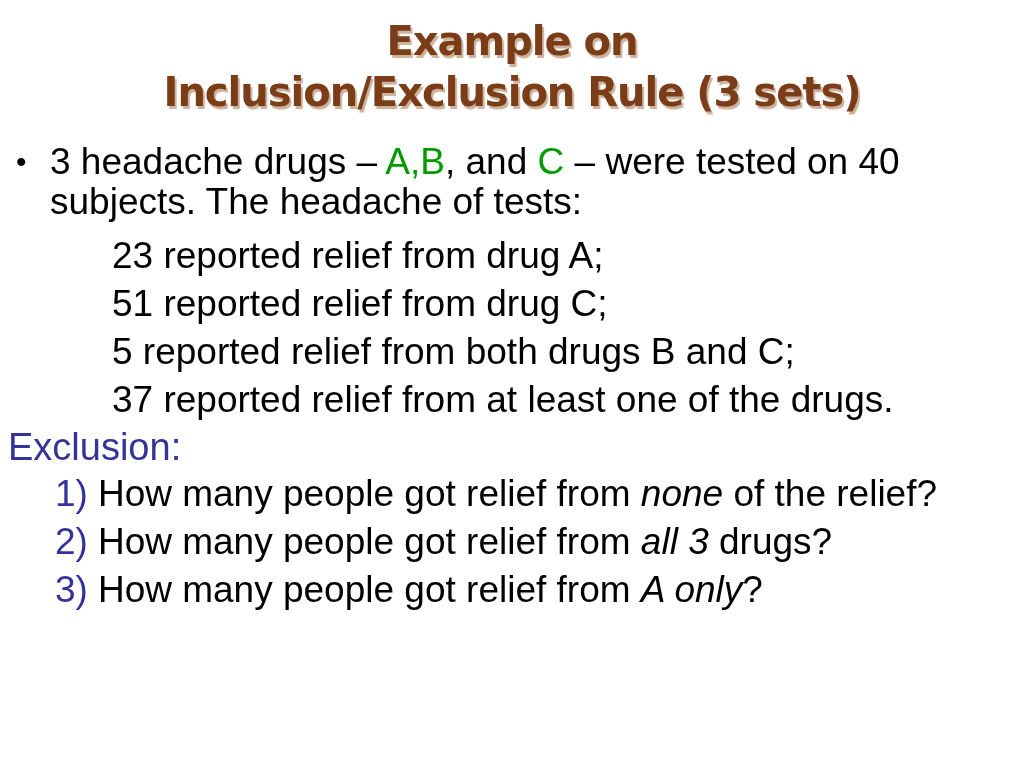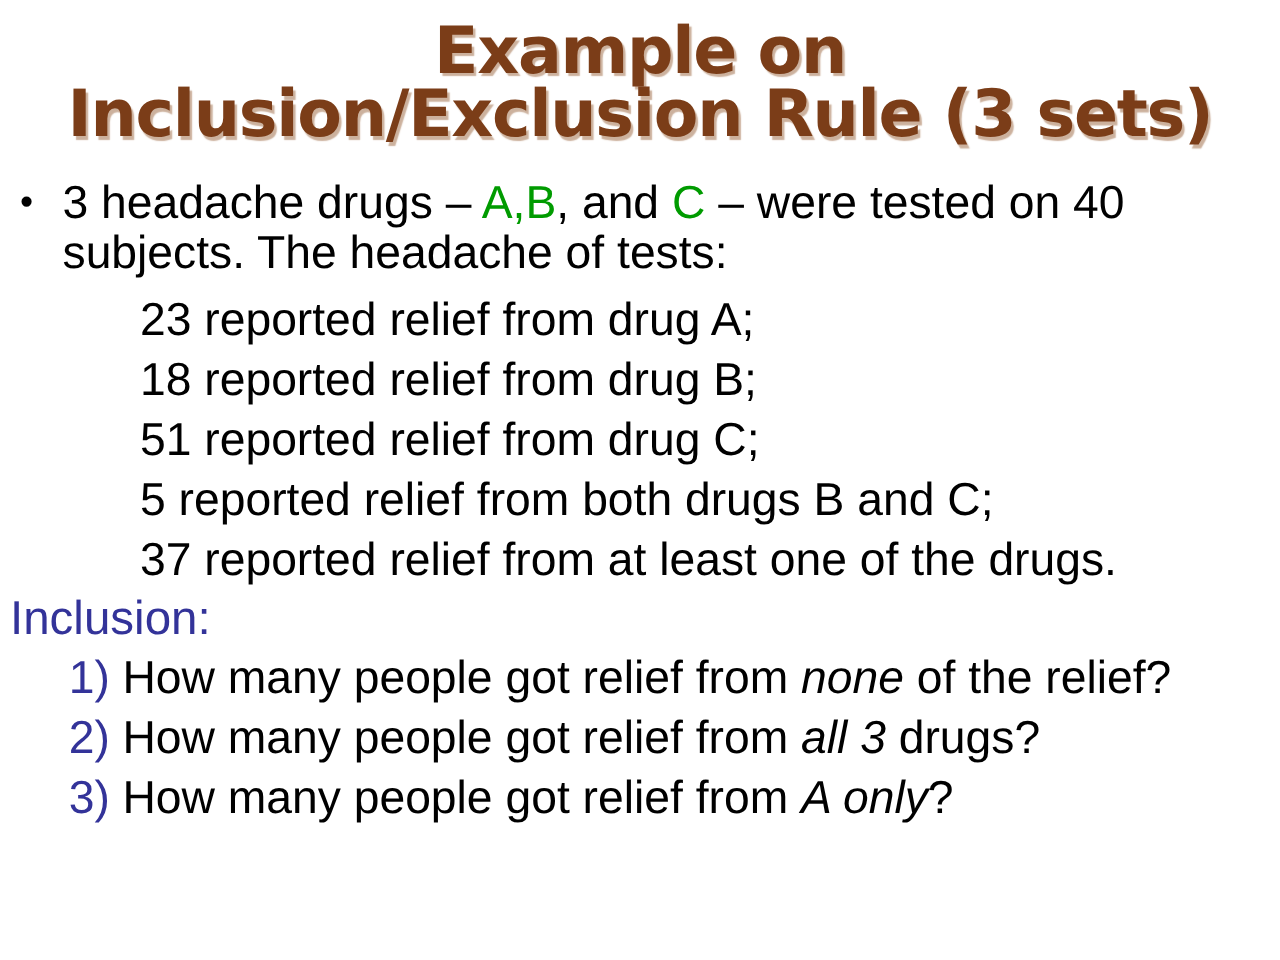--- a/index.html
+++ b/index.html
@@ -10,21 +10,21 @@
     background: #ffffff;
     overflow: hidden;
     font-family: "Liberation Sans", "DejaVu Sans", sans-serif;
     color: #000000;
   }
   .title-block {
     padding-top: 16px;
     text-align: center;
     font-family: "DejaVu Sans", "Liberation Sans", sans-serif;
     font-weight: bold;
-    font-size: 52px;
+    font-size: 40px;
     line-height: 51px;
     letter-spacing: -1px;
     color: #7b3d18;
     text-shadow: 2px 3px 1px #ccb19d;
   }
   .bullet-row {
     display: flex;
     margin: 24px 20px 0 16px;
     font-size: 37px;
     line-height: 40px;
@@ -67,27 +67,26 @@
     <div>Inclusion/Exclusion Rule (3 sets)</div>
   </div>
 
   <div class="bullet-row">
     <span class="bullet-marker">•</span>
     <span class="bullet-text"><span>3 headache drugs – </span><span class="green">A,B</span><span>, and </span><span class="green">C</span><span> – were tested on 40</span><br><span>subjects. The headache of tests:</span></span>
   </div>
 
   <div class="stats-block">
     <div>23 reported relief from drug A;</div>
-    <div>18 reported relief from drug B;</div>
     <div>51 reported relief from drug C;</div>
     <div>5 reported relief from both drugs B and C;</div>
     <div>37 reported relief from at least one of the drugs.</div>
   </div>
 
-  <div class="questions-label">Inclusion:</div>
+  <div class="questions-label">Exclusion:</div>
 
   <div class="questions-list">
     <div class="q-line"><span class="q-num">1)</span><span>How many people got relief from </span><i>none</i><span> of the relief?</span></div>
     <div class="q-line"><span class="q-num">2)</span><span>How many people got relief from </span><i>all 3</i><span> drugs?</span></div>
     <div class="q-line"><span class="q-num">3)</span><span>How many people got relief from </span><i>A only</i><span>?</span></div>
   </div>
 
 </div>
 
 </body></html>

